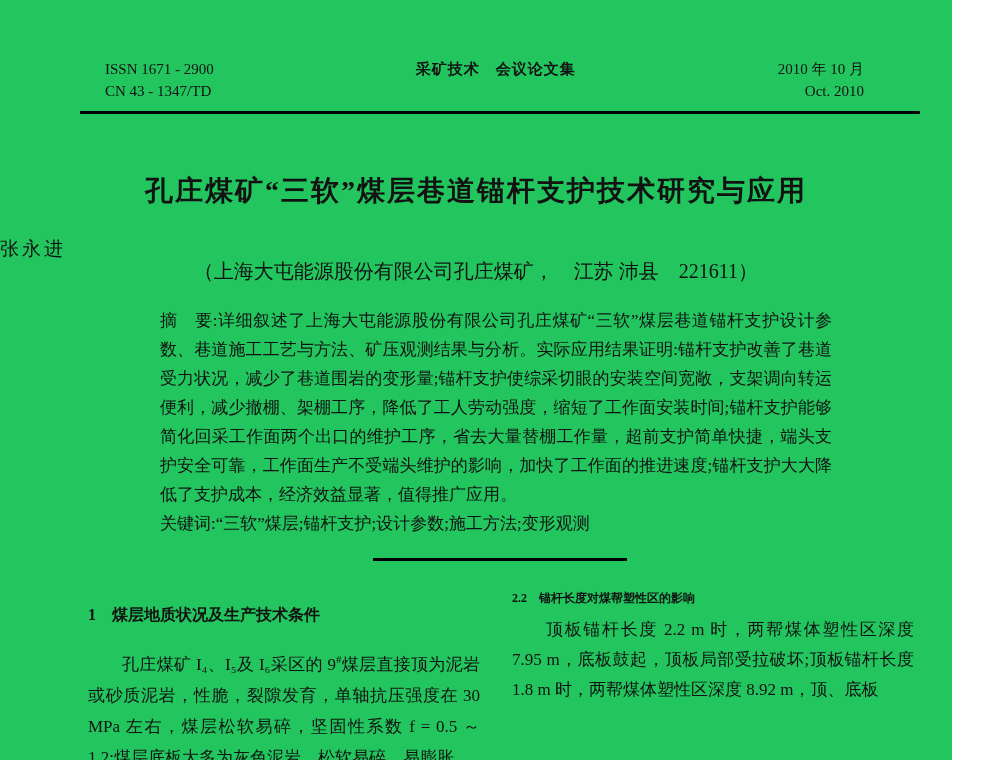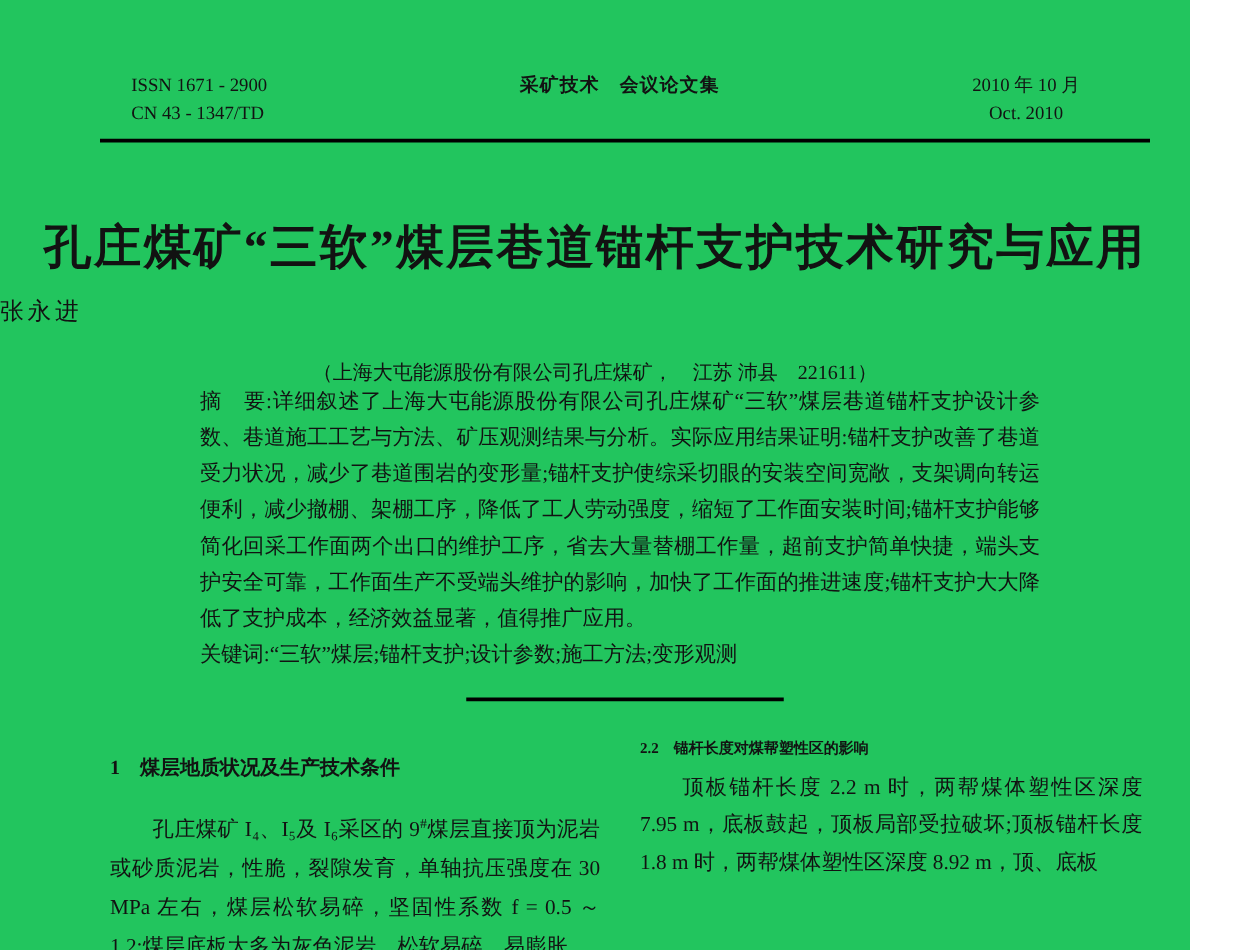--- a/index.html
+++ b/index.html
@@ -24,60 +24,60 @@
     left: 105px;
     right: 88px;
     display: flex;
     justify-content: space-between;
     align-items: flex-start;
     font-size: 15px;
     line-height: 22px;
   }
   .jheader .hcol-left   { text-align: left;  white-space: nowrap; }
   .jheader .hcol-center { text-align: center; white-space: nowrap; }
-  .jheader .hcol-right  { text-align: center; white-space: nowrap; }
+  .jheader .hcol-right  { text-align: right; white-space: nowrap; }
   .journal-cn { font-weight: bold; letter-spacing: 1px; }
   .hdr-rule {
     position: absolute;
     top: 111px;
     left: 80px;
     width: 840px;
     height: 3px;
     background: #000000;
   }
 
   
   .paper-title {
     position: absolute;
     top: 172px;
     left: 0;
     width: 100%;
     margin: 0;
     text-align: center;
-    font-size: 38px;
+    font-size: 28px;
     font-weight: bold;
     letter-spacing: 2px;
     white-space: nowrap;
   }
   .paper-author {
     position: absolute;
     top: 236px;
     left: 0;
     width: 100%;
     text-align: left;
     font-size: 19px;
     letter-spacing: 3px;
   }
   .paper-affiliation {
     position: absolute;
-    top: 288px;
+    top: 258px;
     left: 0;
     width: 100%;
     text-align: center;
-    font-size: 16px;
+    font-size: 20px;
   }
 
   
   .abstract-block {
     position: absolute;
     top: 306px;
     left: 160px;
     width: 672px;
     font-size: 17px;
     line-height: 29px;

